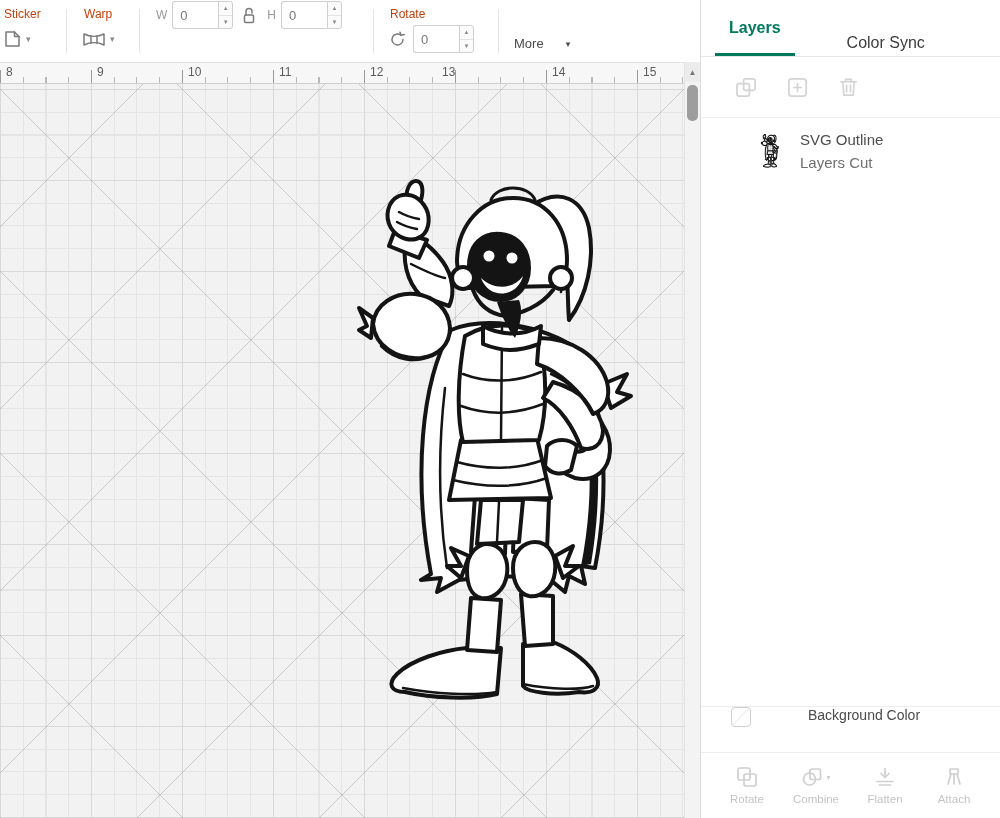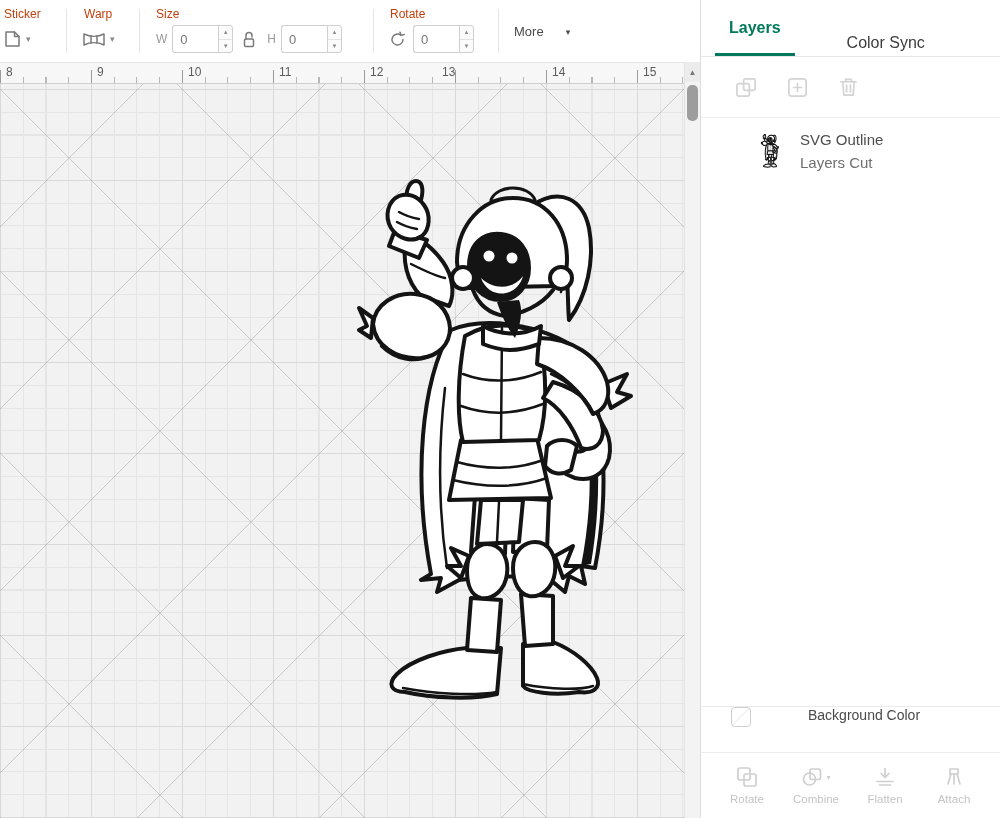--- a/index.html
+++ b/index.html
@@ -12,21 +12,21 @@
   .trow { display:flex; align-items:center; height:30px; }
   .tdiv { position:absolute; top:9px; height:44px; width:1px; background:#e4e4e4; }
   .icon-btn { display:flex; align-items:center; gap:4px; cursor:pointer; color:#7a7a7a; }
   .caret { font-size:9px; color:#8a8a8a; }
   .field-label { font-size:12px; color:#9a9a9a; margin:0 5px 0 2px; }
   .num-input { width:46px; height:28px; border:1px solid #cfcfcf; border-right:none; border-radius:3px 0 0 3px; font-size:13px; color:#777; padding-left:7px; background:#fff; font-family:"Liberation Sans",sans-serif; outline:none; }
   .stepper { width:15px; height:28px; border:1px solid #cfcfcf; border-radius:0 3px 3px 0; display:flex; flex-direction:column; background:#fbfbfb; overflow:hidden; }
   .step { flex:1; font-size:6px; color:#8a8a8a; display:flex; align-items:center; justify-content:center; cursor:pointer; line-height:1; }
   .step.up { border-bottom:1px solid #e2e2e2; }
   .lockwrap { margin:0 8px; display:flex; align-items:center; }
-  .more-btn { font-size:13px; color:#4a4a4a; display:flex; align-items:center; gap:22px; cursor:pointer; margin-top:24px; }
+  .more-btn { font-size:13px; color:#4a4a4a; display:flex; align-items:center; gap:22px; cursor:pointer; margin-top:36px; }
   .more-btn .caret { color:#4a4a4a; }
 
   
   .ruler { position:absolute; left:0; top:62px; width:684px; height:22px; background:#f7f7f7; border-top:1px solid #e2e2e2; border-bottom:1px solid #cfcfcf; overflow:hidden; }
   .ticks-minor { position:absolute; bottom:0; left:0; width:100%; height:6px; background:repeating-linear-gradient(90deg,#b8b8b8 0 1px, transparent 1px 22.75px); }
   .ticks-major { position:absolute; bottom:0; left:0; width:100%; height:13px; background:repeating-linear-gradient(90deg,#9a9a9a 0 1px, transparent 1px 91px); }
   .ruler-num { position:absolute; top:2px; font-size:12px; color:#5c5c5c; }
 
   
   .canvas { position:absolute; left:0; top:84px; width:684px; height:734px; background-color:#f2f2f2;
@@ -172,21 +172,20 @@
             <path d="M9,4.8 V12.2 M15,4.8 V12.2"></path>
         </svg>
         <span class="caret">▾</span>
       </div>
     </div>
   </div>
 
   <div class="tdiv" style="left:139px;"></div>
 
   <div class="tgroup" style="left:154px;">
-    <div class="tlabel">Size</div>
     <div class="trow">
       <span class="field-label">W</span>
       <input class="num-input" value="0" style="">
       <div class="stepper">
         <span class="step up">▲</span>
         <span class="step">▼</span>
       </div>
       <span class="lockwrap">
         <svg class="gray-icon" width="16" height="19" viewBox="0 0 16 19">
           <path d="M5,9 V5.5 a3,3 0 0 1 6,0 V7"></path>

